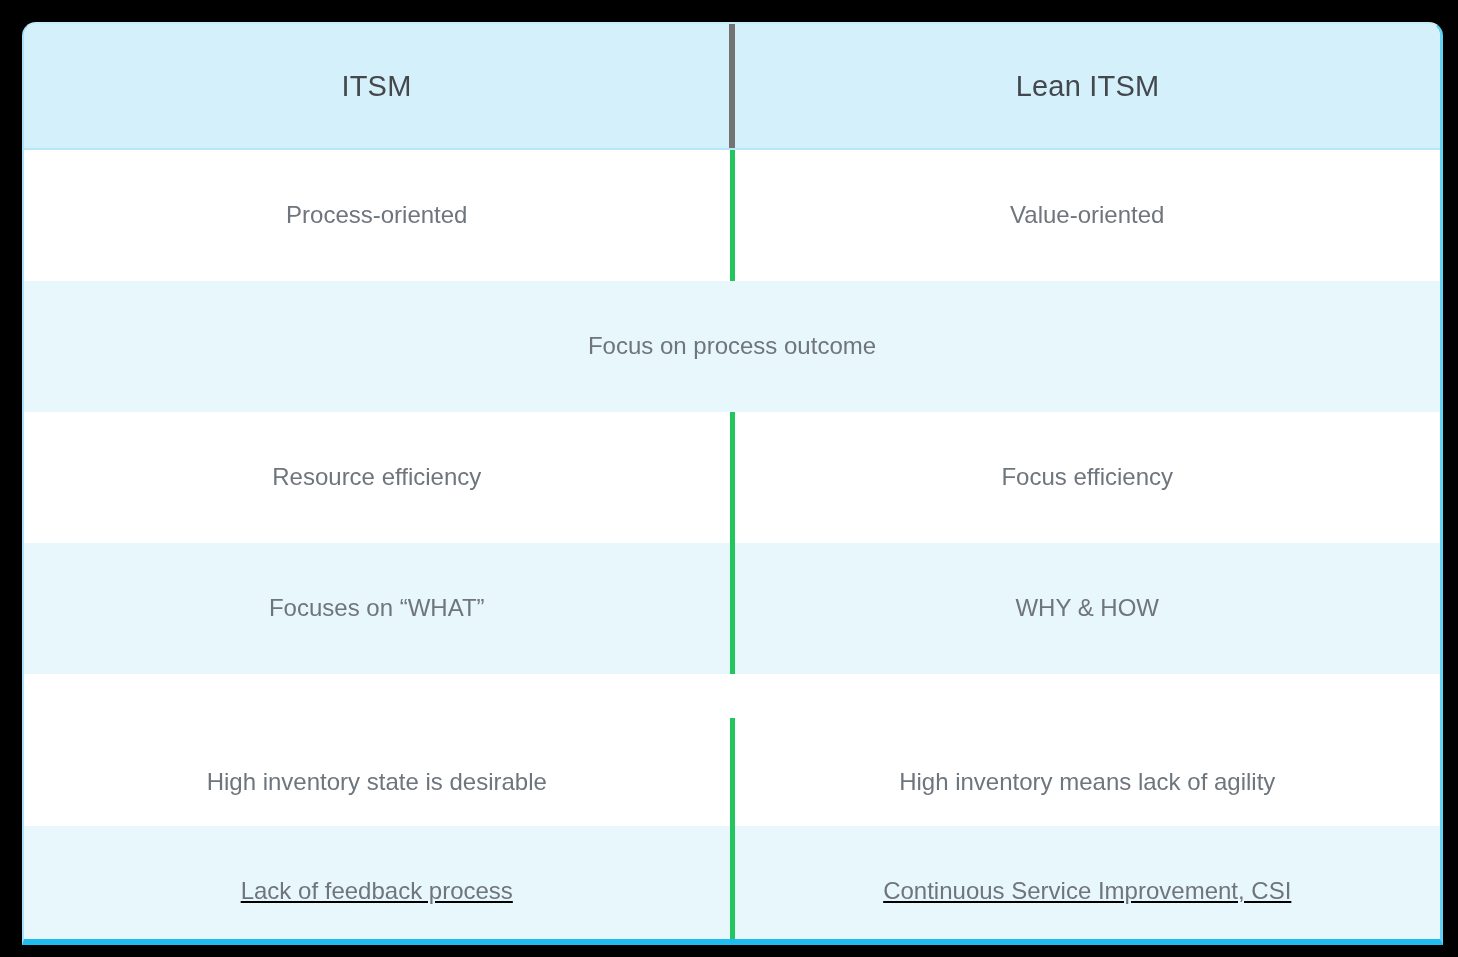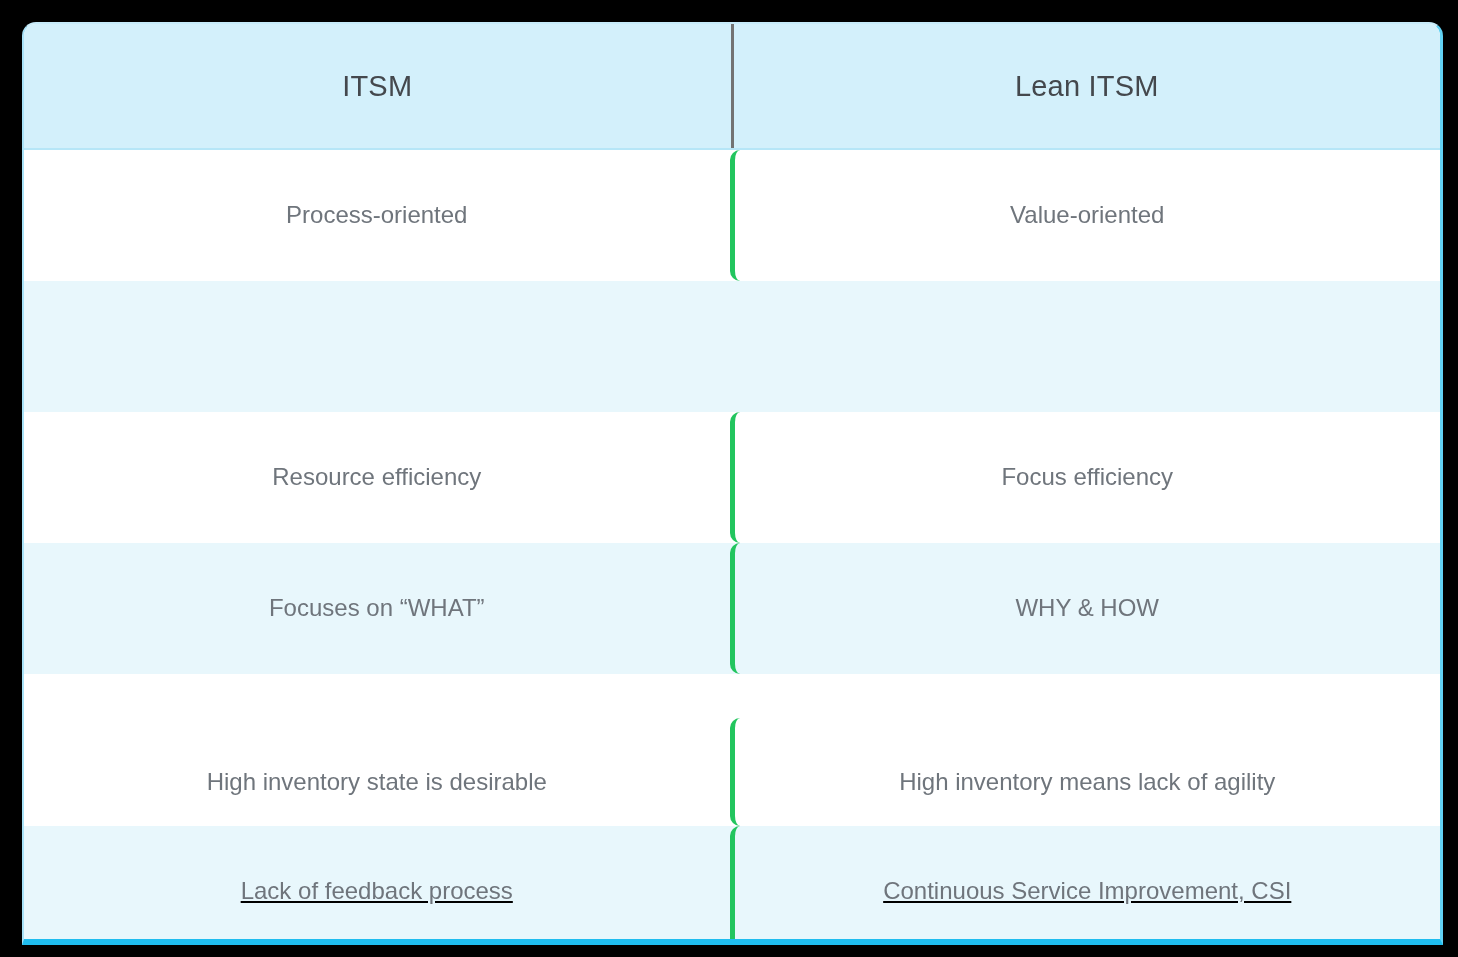--- a/index.html
+++ b/index.html
@@ -57,21 +57,21 @@
     display: flex;
     align-items: center;
     justify-content: center;
     font-size: 29px;
     font-weight: 400;
     letter-spacing: 0.2px;
     color: #44484d;
     box-sizing: border-box;
   }
   .thead .th.col-right {
-    border-left: 3px solid #737373;
+    border-left: 6px solid #737373;
   }
 
   
   .tbody {
     flex: 1 1 auto;
     display: flex;
     flex-direction: column;
   }
 
   .trow {
@@ -84,21 +84,20 @@
     display: flex;
     align-items: center;
     justify-content: center;
     box-sizing: border-box;
     padding: 0 11px;
     font-size: 24px;
     font-weight: 400;
     line-height: 1.35;
     color: #6f757c;
     text-align: right;
-    border-radius: 10px;
   }
   .trow .td.col-right {
     border-left: 5px solid #22c55e;
   }
 
   
   .trow.stripe-light { background: #ffffff; }
   .trow.stripe-tint  { background: #e8f7fc; }
 
   
@@ -126,20 +125,21 @@
     </div>
 
     <div class="tbody">
 
       <div class="trow stripe-light h-normal">
         <div class="td col-left">Process-oriented</div>
         <div class="td col-right">Value-oriented</div>
       </div>
 
       <div class="trow stripe-tint h-normal">
+        <div class="td col-left">Focus on process outcome</div>
       </div>
 
       <div class="trow stripe-light h-normal">
         <div class="td col-left">Resource efficiency</div>
         <div class="td col-right">Focus efficiency</div>
       </div>
 
       <div class="trow stripe-tint h-normal">
         <div class="td col-left">Focuses on “WHAT”</div>
         <div class="td col-right">WHY &amp; HOW</div>

